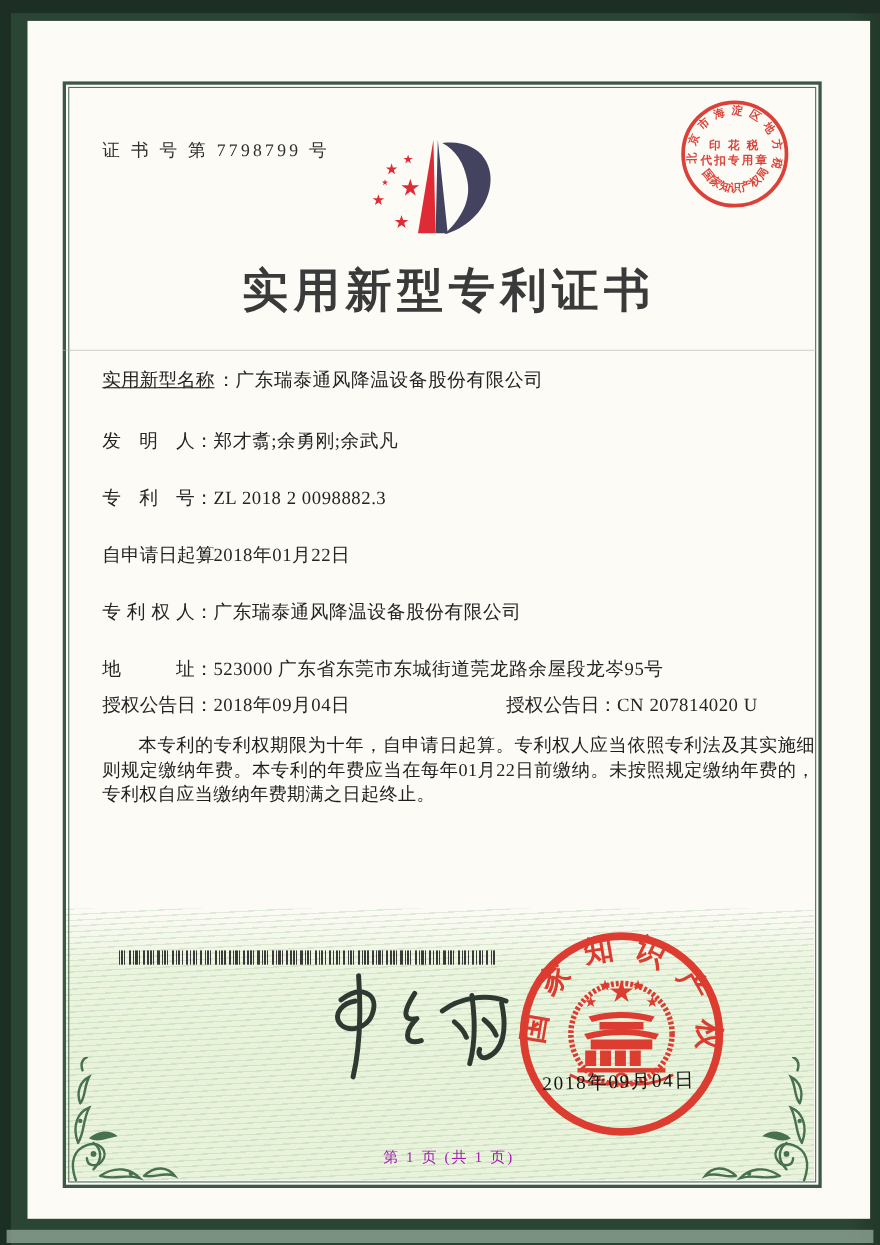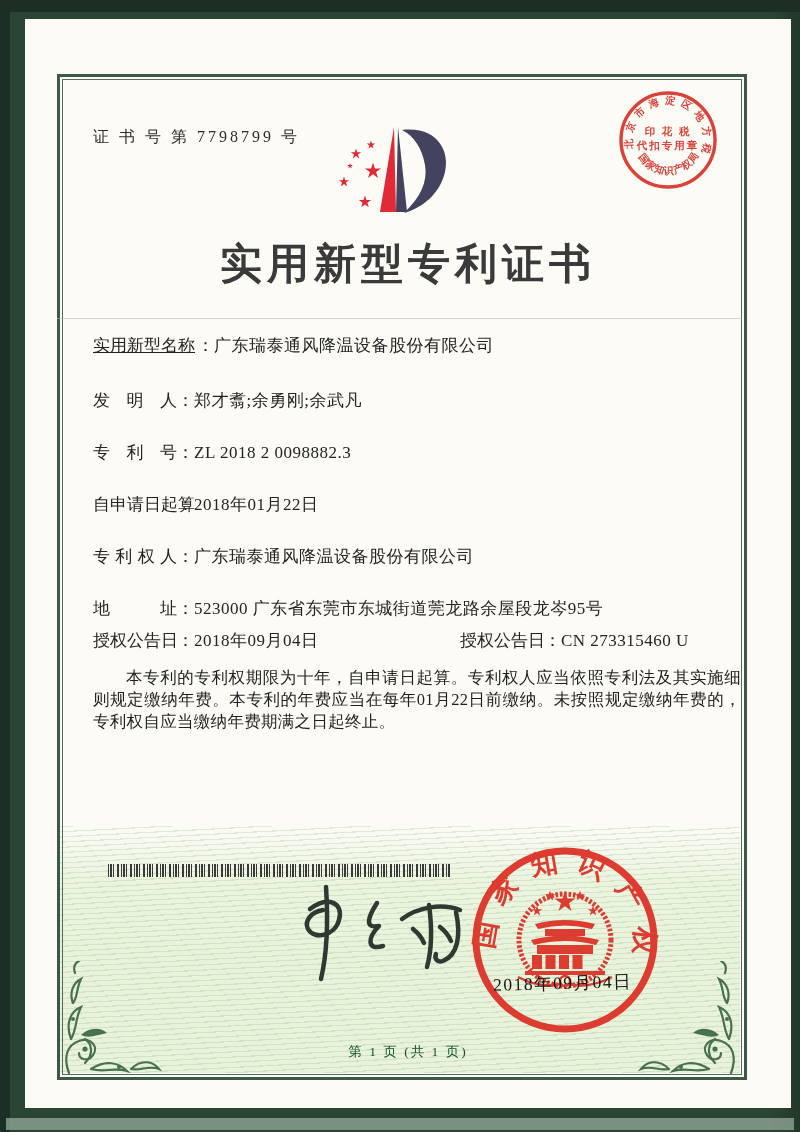--- a/index.html
+++ b/index.html
@@ -36,21 +36,21 @@
   .body-text p.p3{margin-top:4px;}
   .barcode{position:absolute;left:83px;top:845px;width:342px;height:13px;z-index:10;opacity:.85;
     background:repeating-linear-gradient(90deg,#1b1b1b 0 1px,transparent 1px 2px,#1b1b1b 2px 4px,transparent 4px 5px,#1b1b1b 5px 6px,transparent 6px 9px,#1b1b1b 9px 11px,transparent 11px 13px);}
   .sig-block{position:absolute;left:135px;top:890px;z-index:12;font-size:19px;letter-spacing:3px;color:#323c34;line-height:39px;}
   .sig-block span{display:block;}
   .signature{position:absolute;left:255px;top:858px;z-index:12;}
   .big-seal{position:absolute;left:430px;top:810px;z-index:12;opacity:.94;}
   .seal-date{position:absolute;left:468px;top:952px;z-index:13;font-size:17.5px;letter-spacing:1.5px;
              color:#141414;transform:rotate(-1.5deg);white-space:nowrap;}
   .footer{position:absolute;left:0;top:1024px;width:766px;text-align:center;z-index:10;
-          font-size:13.5px;letter-spacing:2px;color:#14532d;}
+          font-size:13.5px;letter-spacing:2px;color:#a21caf;}
   .stamp-arc{font-size:10px;letter-spacing:5.5px;font-weight:bold;fill:#d8352b;}
   .stamp-arc-b{font-size:10px;letter-spacing:.5px;font-weight:bold;fill:#d8352b;}
   .stamp-center{font-size:10.5px;font-weight:bold;fill:#d8352b;letter-spacing:2px;text-anchor:middle;}
   .seal-arc{font-size:27px;letter-spacing:16px;font-weight:bold;fill:#dd3126;}
 </style>
 </head>
 <body>
 
 <div class="scene">
   <div class="scan-band"></div>
@@ -142,21 +142,21 @@
       </div>
       <div class="frow" style="top:526px">
         <span class="flabel">专利权人</span><span class="fcolon">：</span><span class="fvalue">广东瑞泰通风降温设备股份有限公司</span>
       </div>
       <div class="frow" style="top:578px">
         <span class="flabel">地址</span><span class="fcolon">：</span><span class="fvalue">523000 广东省东莞市东城街道莞龙路余屋段龙岑95号</span>
       </div>
       <div class="frow" style="top:610px">
         <span class="flabel">授权公告日</span><span class="fcolon">：</span><span class="fvalue">2018年09月04日</span>
         <span class="grp2">
-          <span class="flabel">授权公告日</span><span class="fcolon">：</span><span class="fvalue">CN 273315460 U</span>
+          <span class="flabel">授权公告日</span><span class="fcolon">：</span><span class="fvalue">CN 207814020 U</span>
         </span>
       </div>
     </div>
 
     <div class="body-text">
       <p>本专利的专利权期限为十年，自申请日起算。专利权人应当依照专利法及其实施细则规定缴纳年费。本专利的年费应当在每年01月22日前缴纳。未按照规定缴纳年费的，专利权自应当缴纳年费期满之日起终止。</p>
     </div>
 
     <div class="barcode"></div>
 

